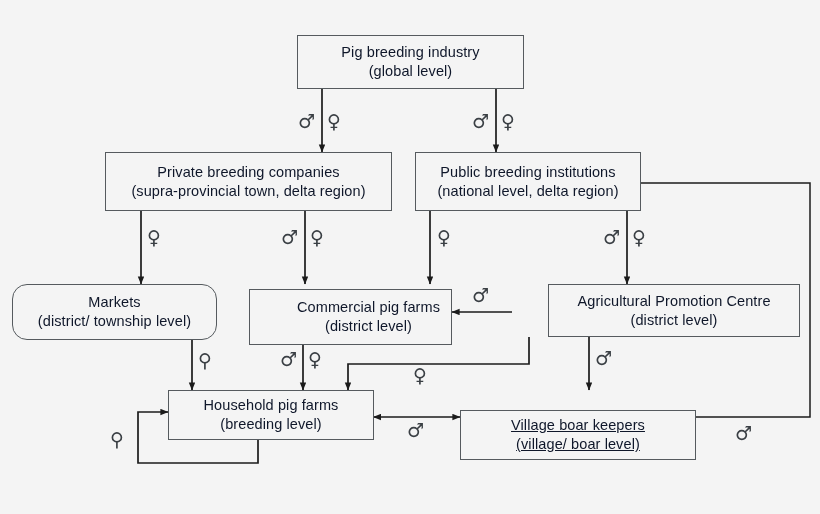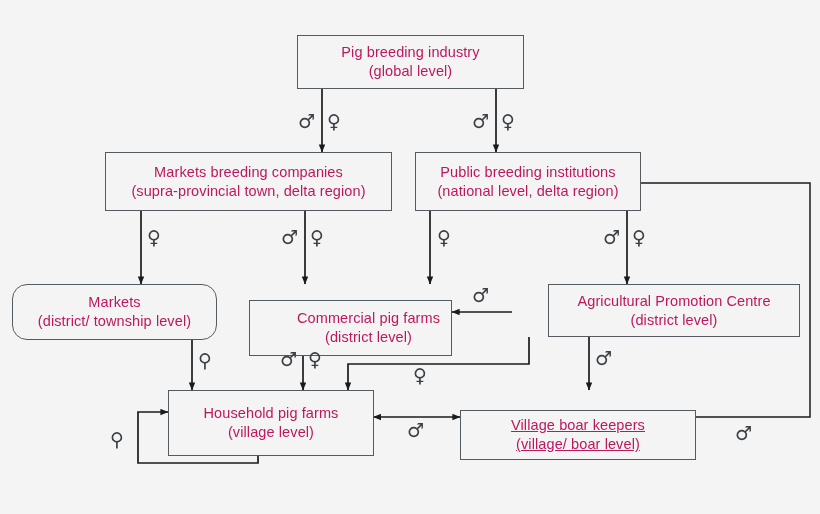--- a/index.html
+++ b/index.html
@@ -18,21 +18,21 @@
   .node {
     position: absolute;
     box-sizing: border-box;
     background: #f4f4f4;
     border: 1.5px solid #555a5e;
     display: flex;
     flex-direction: column;
     align-items: center;
     justify-content: center;
     text-align: center;
-    color: #be185d;
+    color: #0f172a;
     font-size: 14.5px;
     line-height: 1.28;
     letter-spacing: 0.1px;
   }
   .node .l1 { display: block; white-space: nowrap; }
   .node .l2 { display: block; white-space: nowrap; }
 
   svg.edges {
     position: absolute;
     left: 0;
@@ -93,47 +93,47 @@
 
     <path d="M641,183 L810,183 L810,417 L668,417" stroke="#1b1b1b" stroke-width="1.5" fill="none" marker-end="url(#ah)"></path>
   </svg>
 
   <div class="node" style="left:297px; top:35px; width:227px; height:54px;">
     <span class="l1">Pig breeding industry</span>
     <span class="l2">(global level)</span>
   </div>
 
   <div class="node" style="left:105px; top:152px; width:287px; height:59px;">
-    <span class="l1">Markets breeding companies</span>
+    <span class="l1">Private breeding companies</span>
     <span class="l2">(supra-provincial town, delta region)</span>
   </div>
 
   <div class="node" style="left:415px; top:152px; width:226px; height:59px;">
     <span class="l1">Public breeding institutions</span>
     <span class="l2">(national level, delta region)</span>
   </div>
 
   <div class="node" style="left:12px; top:284px; width:205px; height:56px;border-radius:15px;">
     <span class="l1">Markets</span>
     <span class="l2">(district/ township level)</span>
   </div>
 
-  <div class="node" style="left:249px; top:300px; width:203px; height:56px;padding-left:36px;">
+  <div class="node" style="left:249px; top:289px; width:203px; height:56px;padding-left:36px;">
     <span class="l1">Commercial pig farms</span>
     <span class="l2">(district level)</span>
   </div>
 
   <div class="node" style="left:512px; top:284px; width:252px; height:53px;margin-left:36px;">
     <span class="l1">Agricultural Promotion Centre</span>
     <span class="l2">(district level)</span>
   </div>
 
-  <div class="node" style="left:168px; top:390px; width:206px; height:66px;">
+  <div class="node" style="left:168px; top:390px; width:206px; height:50px;">
     <span class="l1">Household pig farms</span>
-    <span class="l2">(village level)</span>
+    <span class="l2">(breeding level)</span>
   </div>
 
   <div class="node" style="left:460px; top:410px; width:236px; height:50px;text-decoration:underline;">
     <span class="l1">Village boar keepers</span>
     <span class="l2">(village/ boar level)</span>
   </div>
 
   <span class="sym" style="left:298px; top:112px;">♂</span>
   <span class="sym" style="left:327px; top:112px;">♀</span>
 

